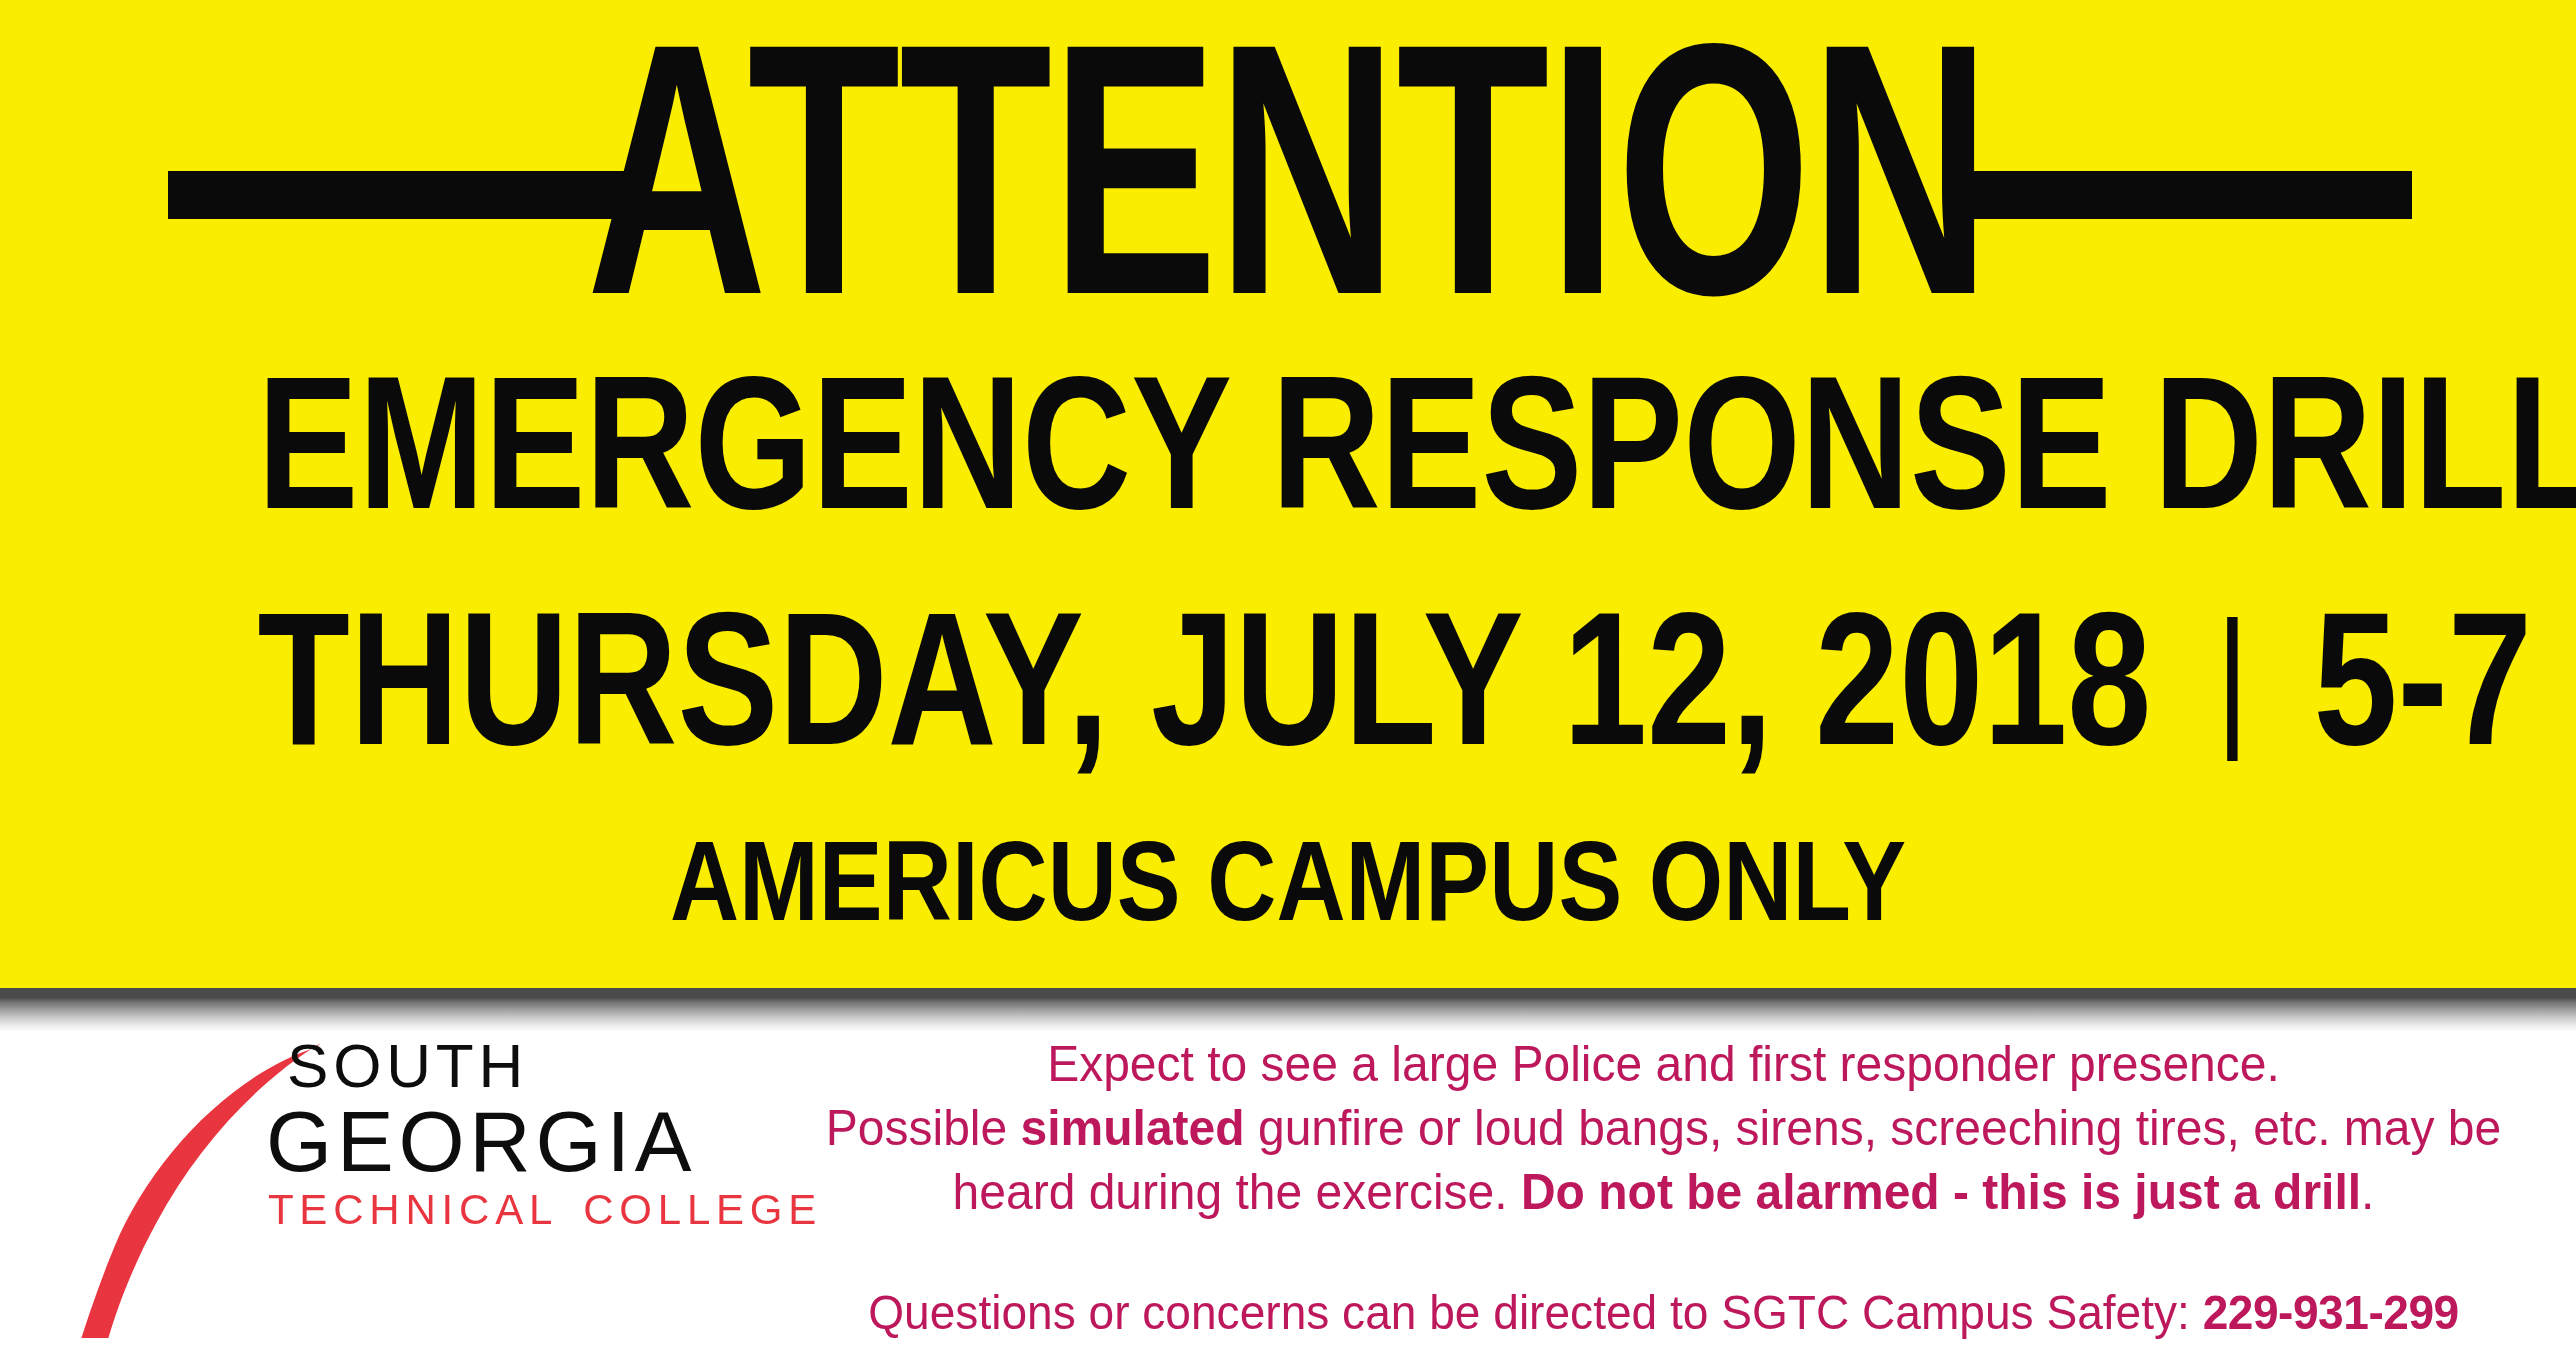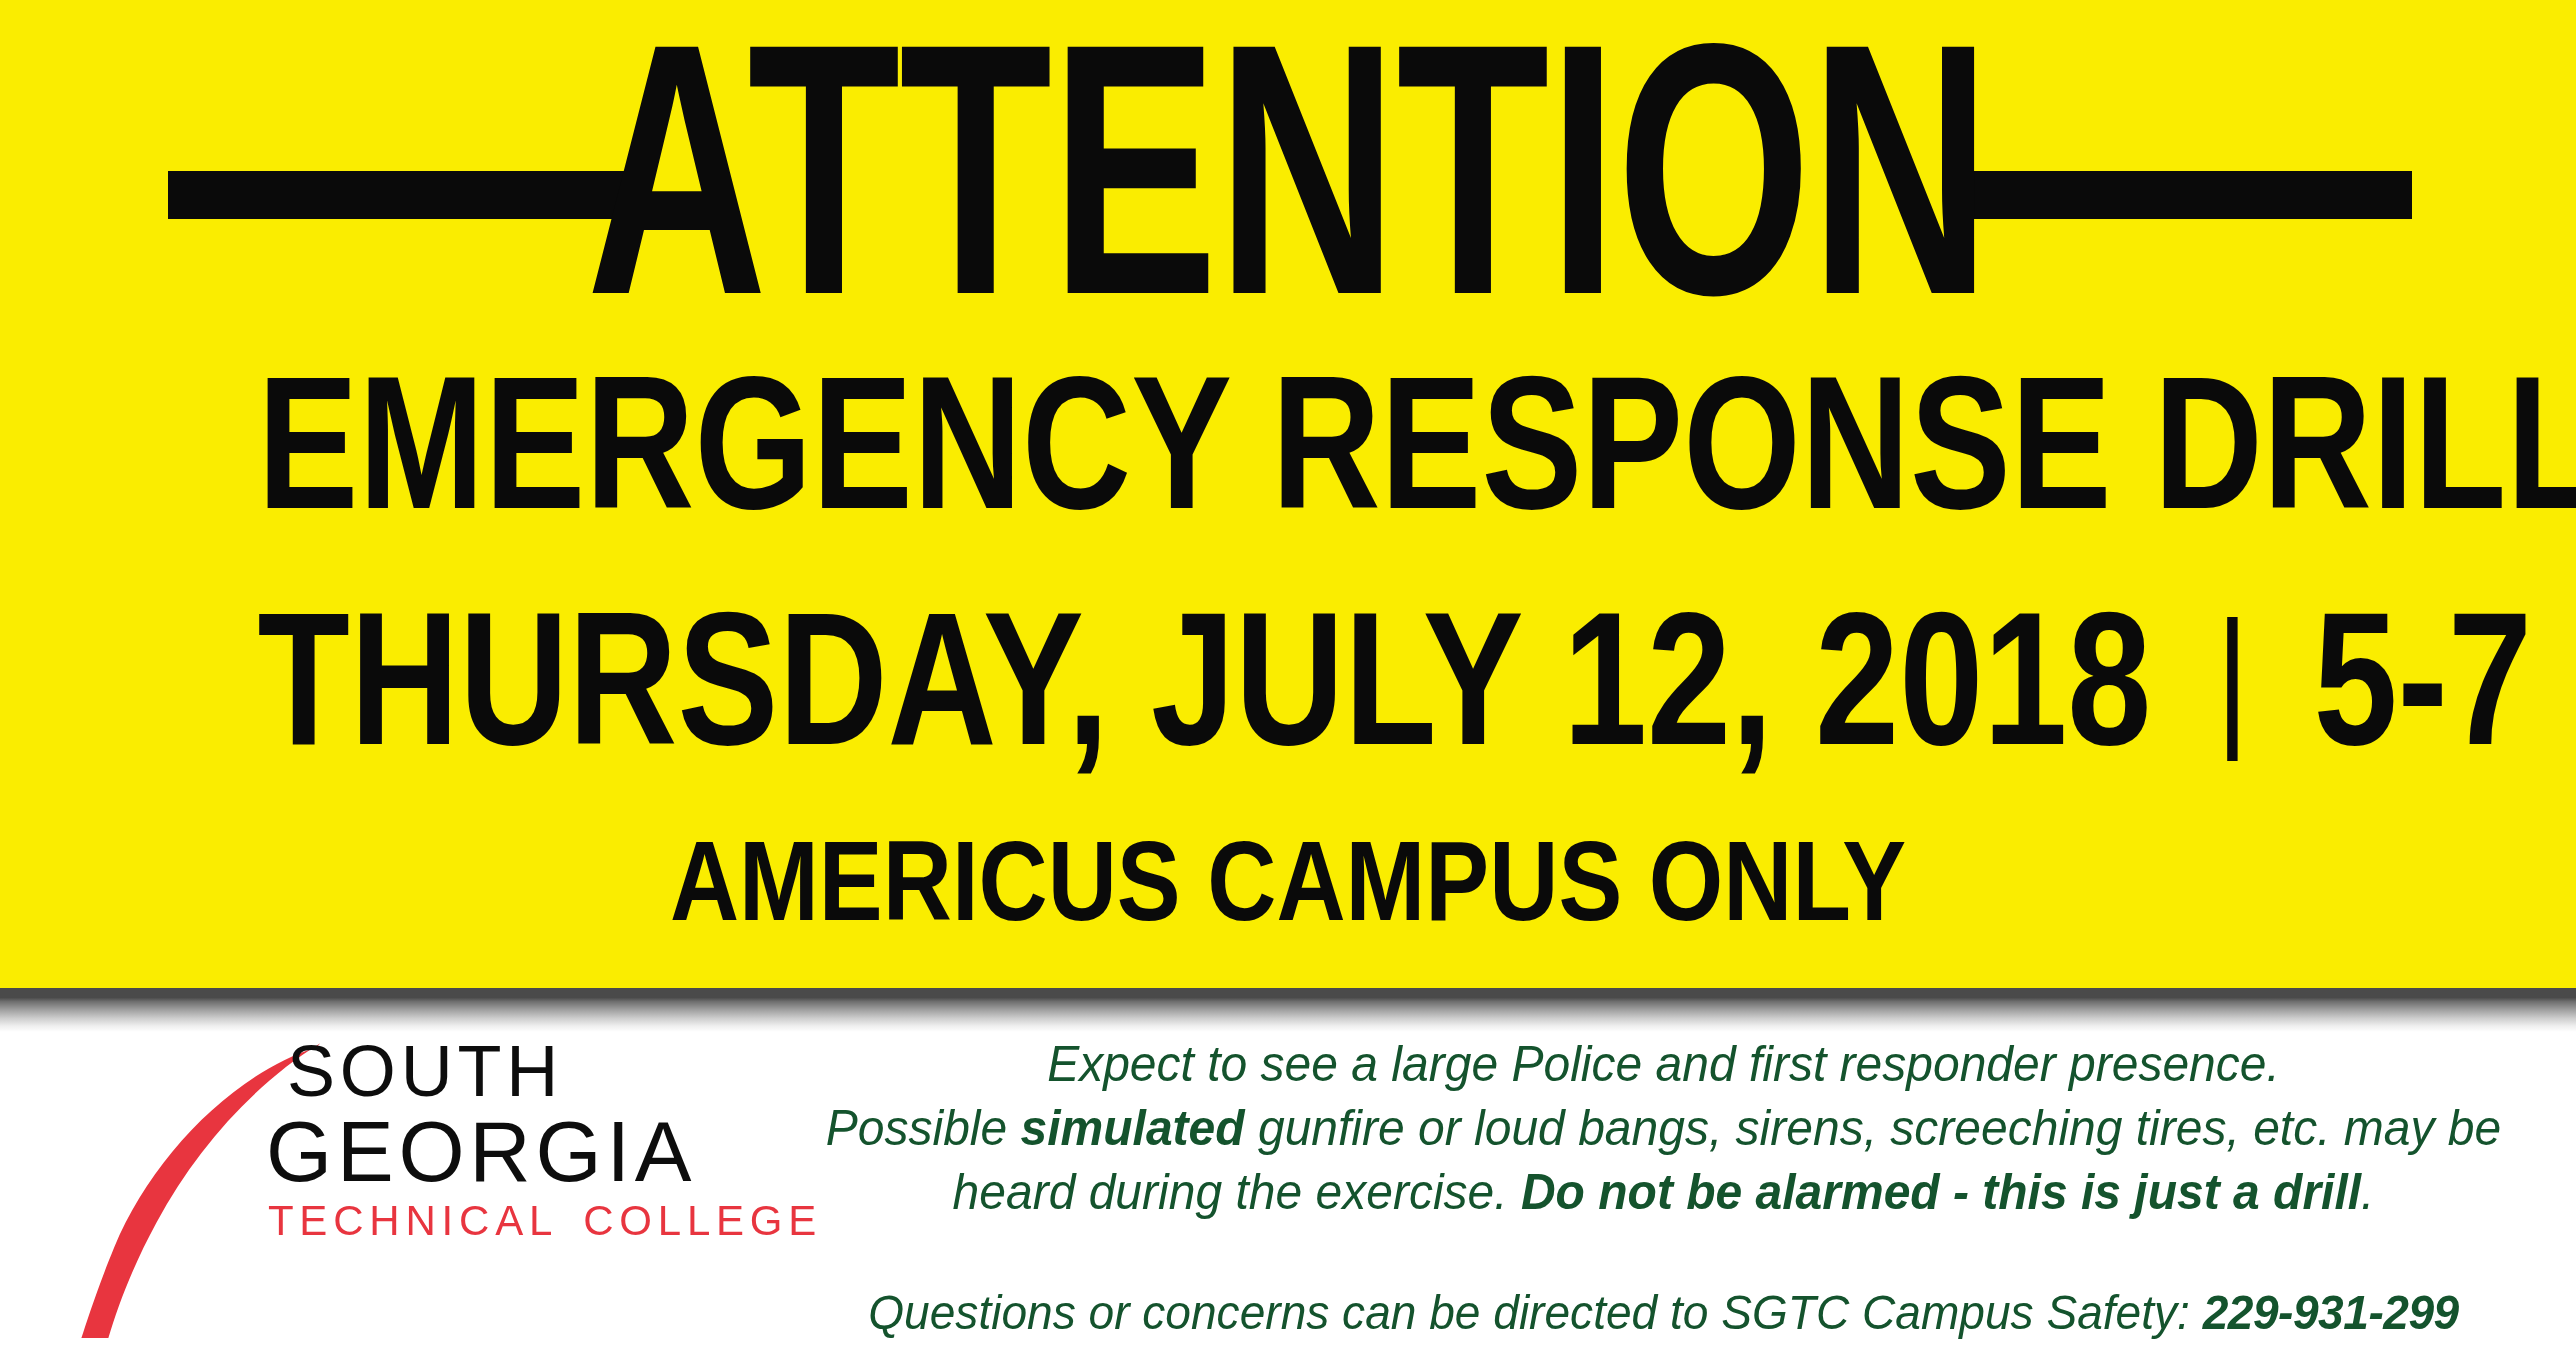--- a/index.html
+++ b/index.html
@@ -144,43 +144,42 @@
     width:462px;
   }
   .logo-south, .logo-georgia {
     font-family:"Liberation Sans", sans-serif;
     font-weight:400;
     color:#0d0d0d;
     letter-spacing:4.8px;
     line-height:1.03;
     white-space:nowrap;
   }
-  .logo-south   { font-size:72px; text-align:left; padding-left:21px; }
+  .logo-south   { font-size:62px; text-align:left; padding-left:21px; }
   .logo-georgia { font-size:85px; text-align:left; padding-left:0px; }
   .logo-tech {
     font-family:"Liberation Sans", sans-serif;
     font-weight:400;
     font-size:42px;
     color:#e8353f;
     letter-spacing:5.8px;
     white-space:nowrap;
     margin-top:1px;
     padding-left:1.9px;
   }
   .logo-tech .gap { display:inline-block; width:25px; }
 
   
   .copy {
     position:absolute;
     left:751px; top:0px;
     width:1825px;
     text-align:center;
     font-family:"Liberation Sans Narrow","Liberation Sans", sans-serif;
-    color:#14532d;
-    font-style:italic;
+    color:#be185d;
   }
   .copy-block {
     font-size:50px;
     line-height:64px;
     font-weight:400;
     transform:scaleX(0.96);
     transform-origin:50% 0;
   }
   .copy-block b { font-weight:700; }
   .copy-contact {

